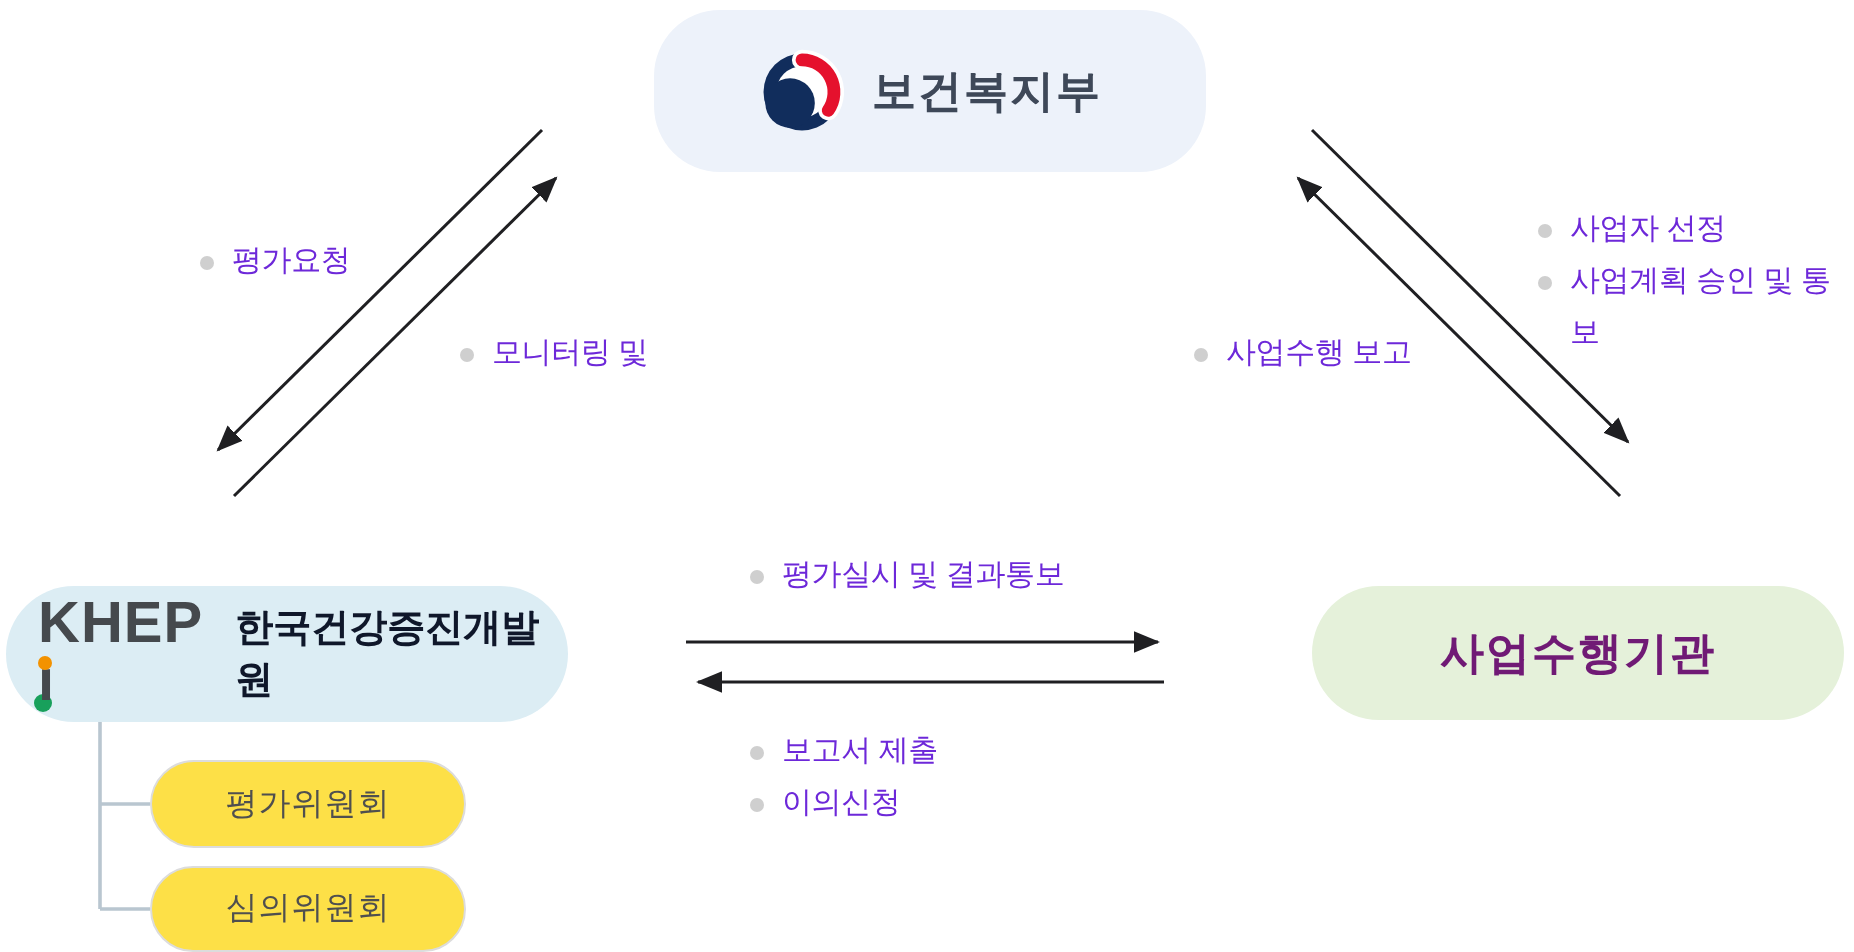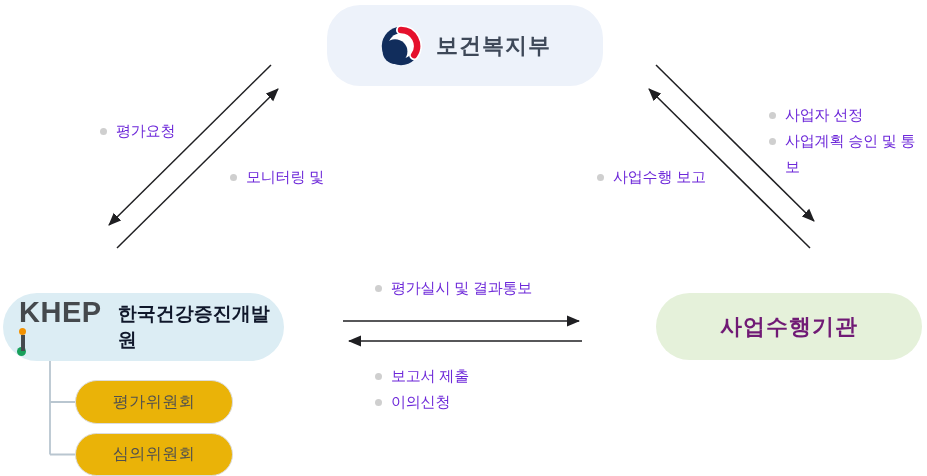--- a/index.html
+++ b/index.html
@@ -21,21 +21,21 @@
   .node-khepi{left:3px;top:293px;width:281px;height:68px;background:#dcedf4;border-radius:34px;gap:10px;}
   .klogo{position:relative;font-size:29px;font-weight:800;color:#45494d;letter-spacing:0.5px;line-height:1;margin-left:16px;}
   .kgreen{position:absolute;left:-2px;bottom:0px;width:9px;height:9px;border-radius:50%;background:#18a05b;}
   .ilet{position:relative;display:inline-block;}
   .ilet::after{content:'';position:absolute;top:1px;left:0px;width:7px;height:7px;border-radius:50%;background:#f39200;}
   .khepi-name{font-size:19px;font-weight:600;color:#0f172a;}
 
   .node-agency{left:656px;top:293px;width:266px;height:67px;background:#e5f1da;border-radius:34px;}
   .agency-label{font-size:22px;font-weight:700;color:#701a75;letter-spacing:1px;}
 
-  .committee{left:75px;width:158px;background:#eab308;border:1px solid #dcdcdc;border-radius:22px;}
+  .committee{left:75px;width:158px;background:#fde047;border:1px solid #dcdcdc;border-radius:22px;}
   .committee-1{top:380px;height:44px;}
   .committee-2{top:433px;height:43px;}
   .committee-label{font-size:16px;font-weight:500;color:#4f4f4f;letter-spacing:0.5px;}
 
   
   .lbl{position:absolute;font-size:15px;font-weight:400;color:#6d28d9;line-height:26px;letter-spacing:-0.2px;}
   .lbl .row{display:flex;align-items:flex-start;}
   .lbl .dot{flex:0 0 auto;width:7px;height:7px;border-radius:50%;background:#cfcfcf;margin:9.5px 9px 0 0;}
   .lbl .row.nodot{padding-left:16px;}
 </style>

